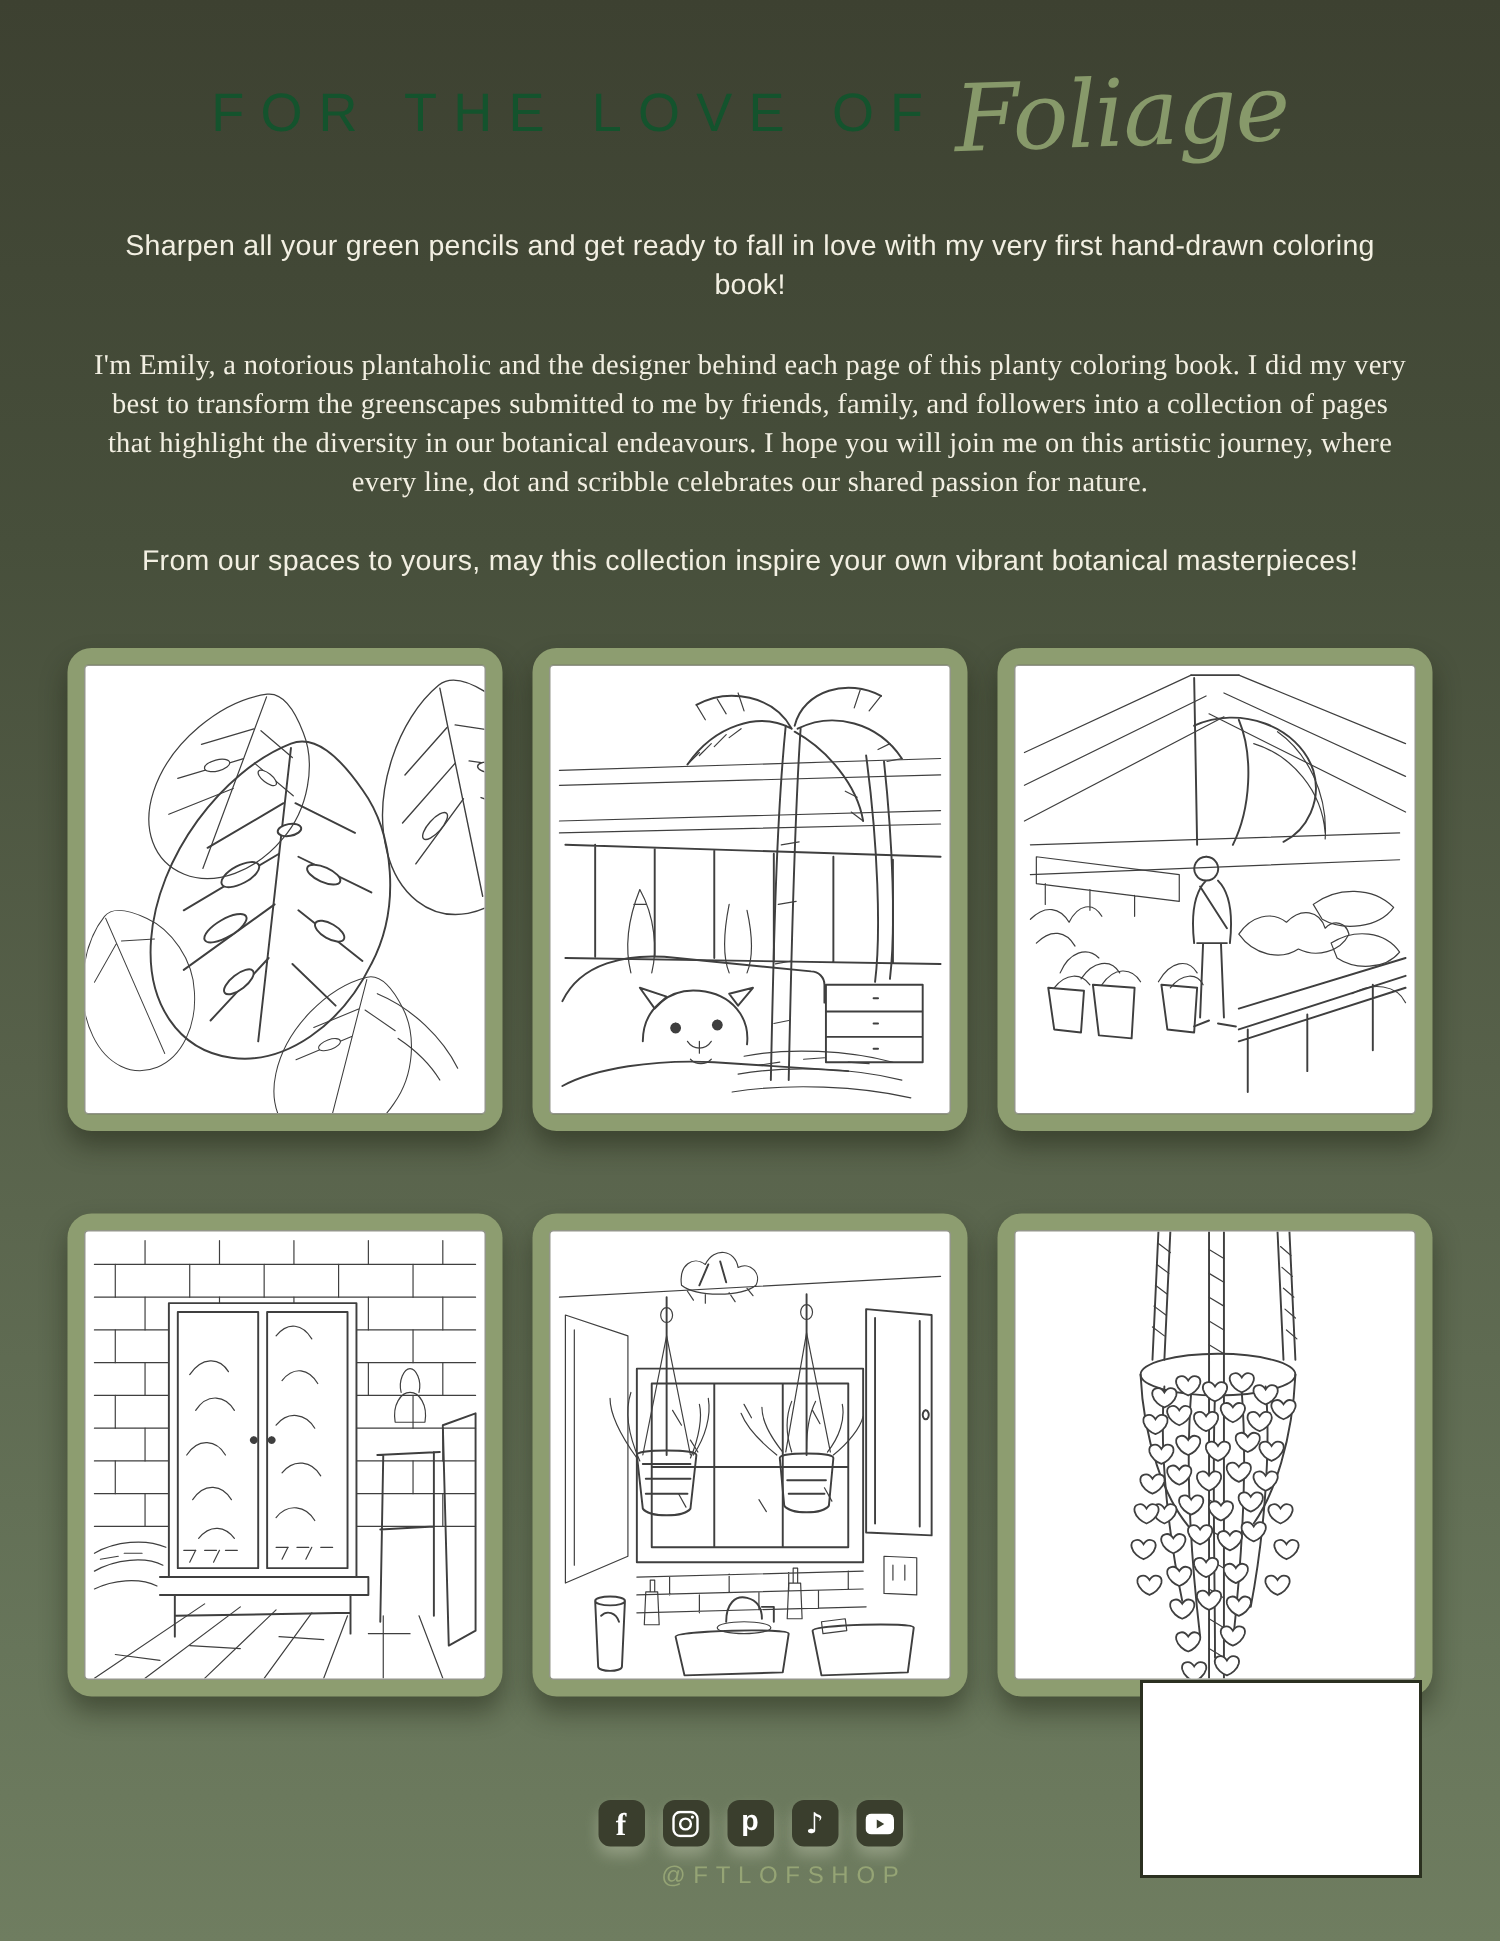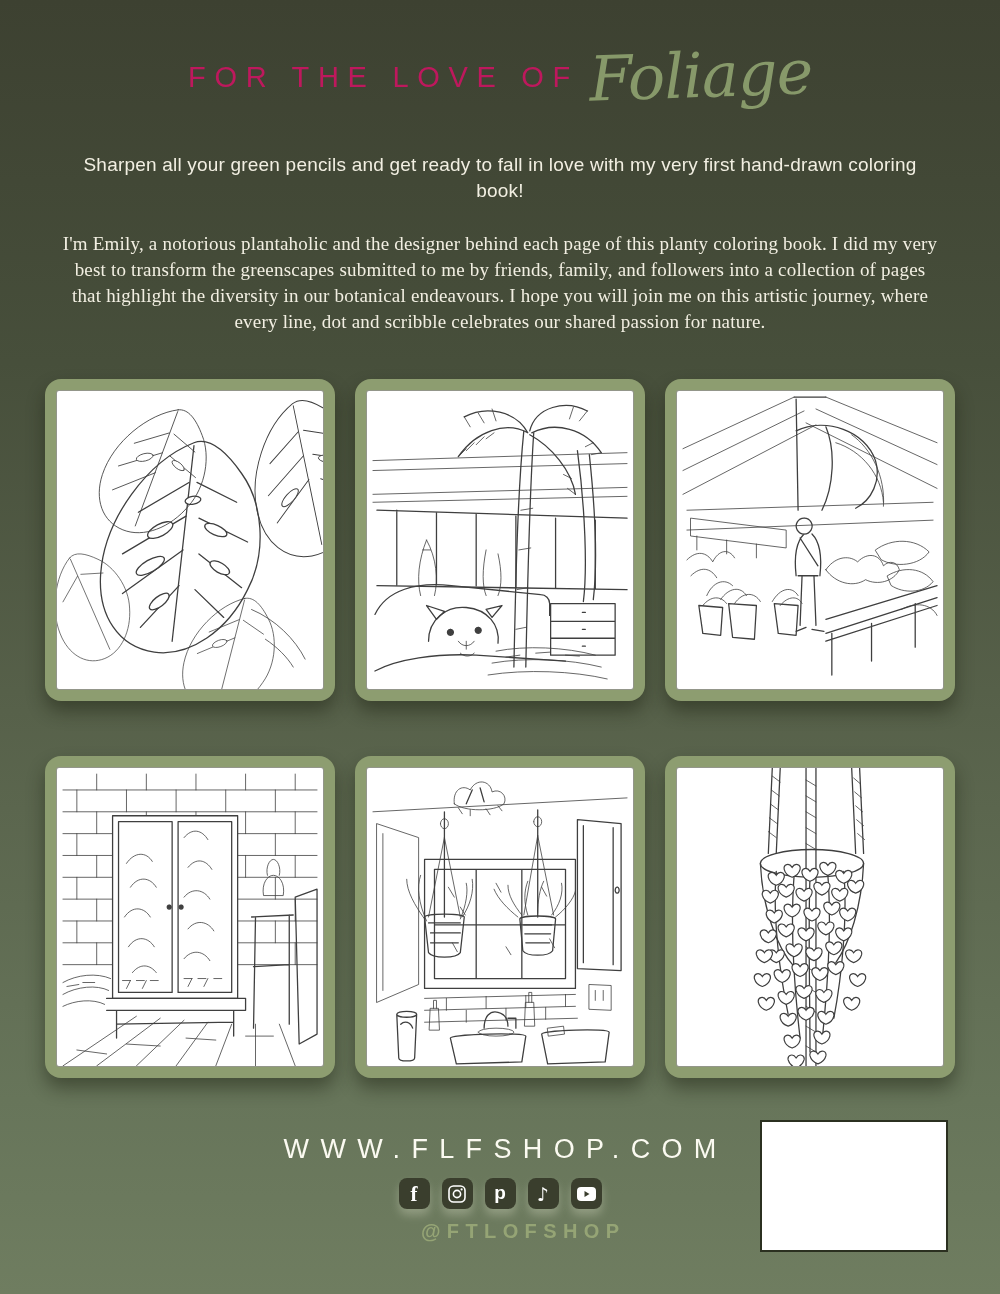--- a/index.html
+++ b/index.html
@@ -5,21 +5,21 @@
   html,body{margin:0;padding:0;}
   body{
     width:1000px;height:1294px;position:relative;overflow:hidden;
     background:linear-gradient(180deg,#3d4131 0%,#474f3b 28%,#57614a 55%,#67755a 85%,#6f7d60 100%);
     font-family:"Liberation Sans",sans-serif;
     -webkit-font-smoothing:antialiased;
   }
   
   .brand{display:flex;justify-content:center;align-items:baseline;padding-top:40px;height:86px;}
   .brand-prefix{
-    font-size:29px;font-weight:300;letter-spacing:.30em;color:#be185d;
+    font-size:36px;font-weight:300;letter-spacing:.30em;color:#14532d;
     transform:translateY(-4px);
   }
   .brand-script{
     font-family:"DejaVu Serif",serif;font-style:italic;font-size:62px;line-height:60px;
     color:#87996a;margin-left:10px;transform:rotate(-2deg) translateY(6px);
     letter-spacing:-1px;
   }
   
   .intro{width:912px;margin:26px auto 0;text-align:center;color:#f2efe2;
     font-size:19px;line-height:26px;font-weight:300;letter-spacing:.2px;}
@@ -52,40 +52,41 @@
   .social-btn{
     width:31px;height:31px;border-radius:8px;background:#3a3e2d;
     display:flex;align-items:center;justify-content:center;
     box-shadow:0 6px 10px rgba(235,240,215,.30);
     color:#ffffff;font-weight:bold;
   }
   .social-btn .glyph-f{font-size:21px;font-family:"Liberation Serif",serif;transform:translateY(1px);}
   .social-btn .glyph-p{font-size:19px;transform:translateY(-1px);}
   .social-btn .glyph-note{font-size:19px;font-family:"DejaVu Sans",sans-serif;}
   .handle{
-    margin-top:11px;color:#95a475;font-size:20px;font-weight:700;
+    margin-top:11px;color:#95a475;font-size:16px;font-weight:400;
     letter-spacing:.32em;padding-left:.32em;margin-left:40px;
   }
   
   .barcode{
     position:absolute;left:760px;top:1120px;width:188px;height:132px;
     background:#ffffff;border:2px solid #2b3020;box-sizing:border-box;
   }
 </style>
 </head>
 <body>
 
 <div class="brand">
   <span class="brand-prefix">FOR THE LOVE OF</span>
   <span class="brand-script">Foliage</span>
 </div>
 
 <div class="intro">
   <p class="p1">Sharpen all your green pencils and get ready to fall in love with my very first hand-drawn coloring book!</p>
   <p class="p2">I'm Emily, a notorious plantaholic and the designer behind each page of this planty coloring book. I did my very best to transform the greenscapes submitted to me by friends, family, and followers into a collection of pages that highlight the diversity in our botanical endeavours. I hope you will join me on this artistic journey, where every line, dot and scribble celebrates our shared passion for nature.</p>
+  <p class="p3">From our spaces to yours, may this collection inspire your own vibrant botanical masterpieces!</p>
 </div>
 
 <div class="gallery">
 
   <div class="frame">
     <div class="page" aria-label="monstera-leaves-art">
       <svg viewBox="0 0 268 300" class="art">
         <g>
           <path d="M138,52 C92,70 48,128 44,184 C41,226 62,258 98,263 C134,268 172,241 192,200 C212,162 207,112 186,83 C170,60 154,46 138,52 Z"></path>
           <path d="M138,55 L116,252"></path>
@@ -292,21 +293,20 @@
           <use href="#heart" x="90" y="234"></use>
         <use href="#heart" x="178" y="186"></use>
           <use href="#heart" x="182" y="210"></use>
           <use href="#heart" x="176" y="234"></use>
       </svg>
     </div>
   </div>
 </div>
 
 <div class="footer">
-  <div class="website">WWW.FLFSHOP.COM</div>
 
   <div class="social">
     <div class="social-btn">
         <span class="glyph-f">f</span>
       </div>
     <div class="social-btn">
       <svg width="18" height="18" viewBox="0 0 18 18">
         <rect x="1" y="1" width="16" height="16" rx="4.5" fill="none" stroke="#fff" stroke-width="1.6"></rect>
         <circle cx="9" cy="9" r="3.6" fill="none" stroke="#fff" stroke-width="1.6"></circle>
         <circle cx="13.6" cy="4.4" r="1.1" fill="#fff"></circle>

